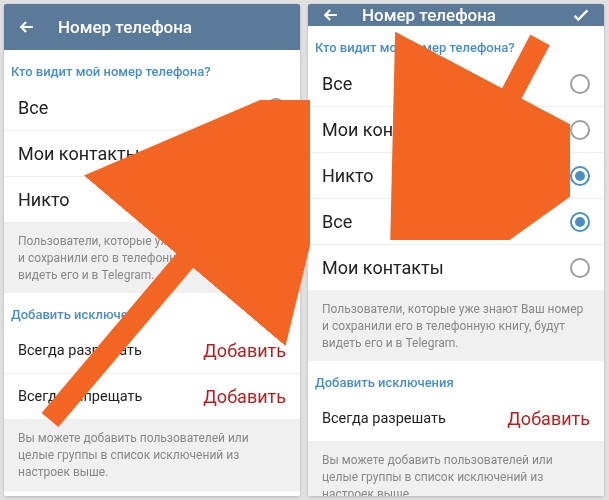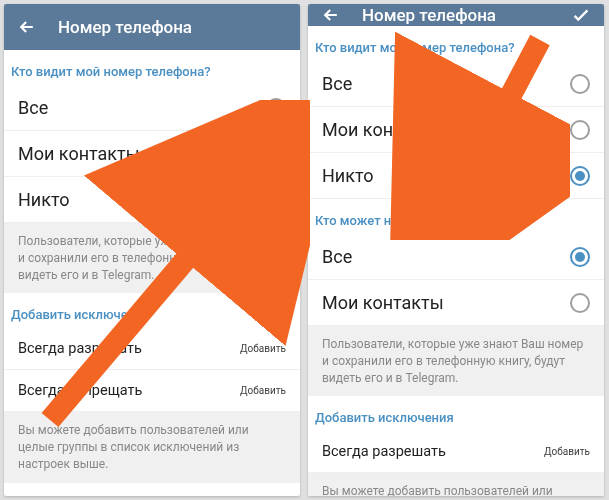--- a/index.html
+++ b/index.html
@@ -88,22 +88,22 @@
     .action-row {
       display: flex;
       align-items: center;
       justify-content: space-between;
       padding: 12px 14px;
       font-size: 14.5px;
       color: #222;
       border-bottom: 1px solid #eee;
     }
     .action-link {
-      color: #404040;
-      font-size: 10px;
+      color: #b91c1c;
+      font-size: 18px;
     }
     .arrow {
       position: absolute;
       pointer-events: none;
     }
     .arrow-1 { top: 100px; left: 30px; }
     .arrow-2 { top: 30px; left: 310px; }
   </style>
 </head>
 <body>
@@ -172,21 +172,20 @@
   </div>
   <div class="option-row">
     <span>Мои контакты</span>
     <span class="radio"></span>
   </div>
   <div class="option-row">
     <span>Никто</span>
     <span class="radio selected"></span>
   </div>
 
-  <div class="section-title">Кто может найти меня по номеру?</div>
 
   <div class="option-row">
     <span>Все</span>
     <span class="radio selected"></span>
   </div>
   <div class="option-row">
     <span>Мои контакты</span>
     <span class="radio"></span>
   </div>
 

